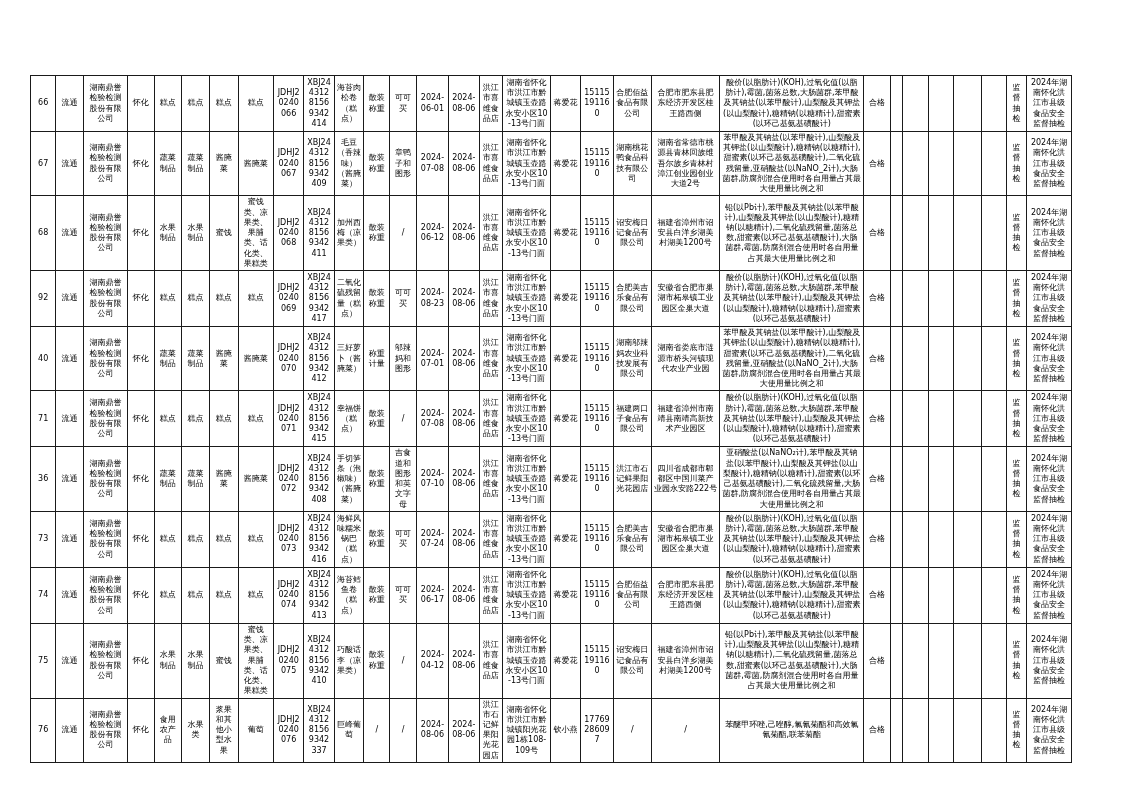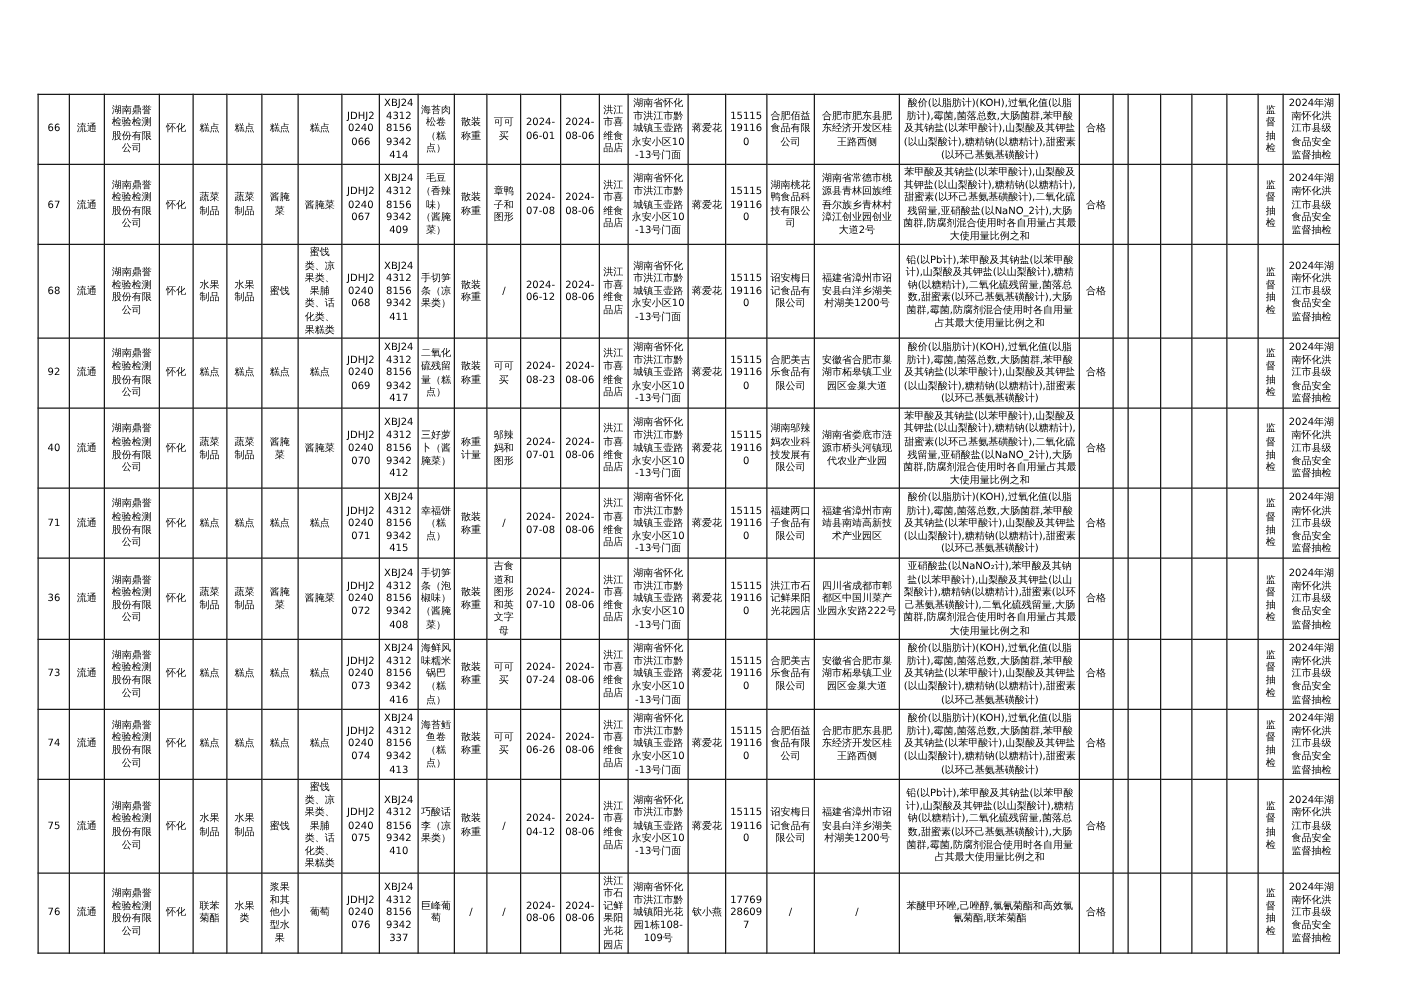--- a/index.html
+++ b/index.html
@@ -124,21 +124,21 @@
         <td data-name="cell-seq">68</td>
         <td data-name="cell-channel">流通</td>
         <td data-name="cell-agency">湖南鼎誉检验检测股份有限公司</td>
         <td data-name="cell-city">怀化</td>
         <td data-name="cell-category-major">水果制品</td>
         <td data-name="cell-category-sub">水果制品</td>
         <td data-name="cell-category-variety">蜜饯</td>
         <td data-name="cell-category-detail">蜜饯类、凉果类、果脯类、话化类、果糕类</td>
         <td data-name="cell-sampling-no">JDHJ20240068</td>
         <td data-name="cell-sample-no">XBJ24431281569342411</td>
-        <td data-name="cell-sample-name">手切笋条（凉果类）</td>
+        <td data-name="cell-sample-name">加州西梅（凉果类）</td>
         <td data-name="cell-spec">散装称重</td>
         <td data-name="cell-trademark">/</td>
         <td data-name="cell-production-date">2024-06-12</td>
         <td data-name="cell-sampling-date">2024-08-06</td>
         <td data-name="cell-store-name">洪江市喜维食品店</td>
         <td data-name="cell-store-address">湖南省怀化市洪江市黔城镇玉壶路永安小区10-13号门面</td>
         <td data-name="cell-contact">蒋爱花</td>
         <td data-name="cell-phone">15115191160</td>
         <td data-name="cell-manufacturer">诏安梅日记食品有限公司</td>
         <td data-name="cell-manufacturer-address">福建省漳州市诏安县白洋乡湖美村湖美1200号</td>
@@ -319,21 +319,21 @@
         <td data-name="cell-city">怀化</td>
         <td data-name="cell-category-major">糕点</td>
         <td data-name="cell-category-sub">糕点</td>
         <td data-name="cell-category-variety">糕点</td>
         <td data-name="cell-category-detail">糕点</td>
         <td data-name="cell-sampling-no">JDHJ20240074</td>
         <td data-name="cell-sample-no">XBJ24431281569342413</td>
         <td data-name="cell-sample-name">海苔鳕鱼卷（糕点）</td>
         <td data-name="cell-spec">散装称重</td>
         <td data-name="cell-trademark">可可买</td>
-        <td data-name="cell-production-date">2024-06-26</td>
+        <td data-name="cell-production-date">2024-06-17</td>
         <td data-name="cell-sampling-date">2024-08-06</td>
         <td data-name="cell-store-name">洪江市喜维食品店</td>
         <td data-name="cell-store-address">湖南省怀化市洪江市黔城镇玉壶路永安小区10-13号门面</td>
         <td data-name="cell-contact">蒋爱花</td>
         <td data-name="cell-phone">15115191160</td>
         <td data-name="cell-manufacturer">合肥佰益食品有限公司</td>
         <td data-name="cell-manufacturer-address">合肥市肥东县肥东经济开发区桂王路西侧</td>
         <td data-name="cell-test-items">酸价(以脂肪计)(KOH),过氧化值(以脂肪计),霉菌,菌落总数,大肠菌群,苯甲酸及其钠盐(以苯甲酸计),山梨酸及其钾盐(以山梨酸计),糖精钠(以糖精计),甜蜜素(以环己基氨基磺酸计)</td>
         <td data-name="cell-result">合格</td>
         <td data-name="cell-empty-1"></td>
@@ -374,21 +374,21 @@
         <td data-name="cell-empty-4"></td>
         <td data-name="cell-empty-5"></td>
         <td data-name="cell-task-type">监督抽检</td>
         <td data-name="cell-task-name">2024年湖南怀化洪江市县级食品安全监督抽检</td>
       </tr>
       <tr data-name="table-row">
         <td data-name="cell-seq">76</td>
         <td data-name="cell-channel">流通</td>
         <td data-name="cell-agency">湖南鼎誉检验检测股份有限公司</td>
         <td data-name="cell-city">怀化</td>
-        <td data-name="cell-category-major">联苯菊酯</td>
+        <td data-name="cell-category-major">食用农产品</td>
         <td data-name="cell-category-sub">水果类</td>
         <td data-name="cell-category-variety">浆果和其他小型水果</td>
         <td data-name="cell-category-detail">葡萄</td>
         <td data-name="cell-sampling-no">JDHJ20240076</td>
         <td data-name="cell-sample-no">XBJ24431281569342337</td>
         <td data-name="cell-sample-name">巨峰葡萄</td>
         <td data-name="cell-spec">/</td>
         <td data-name="cell-trademark">/</td>
         <td data-name="cell-production-date">2024-08-06</td>
         <td data-name="cell-sampling-date">2024-08-06</td>

